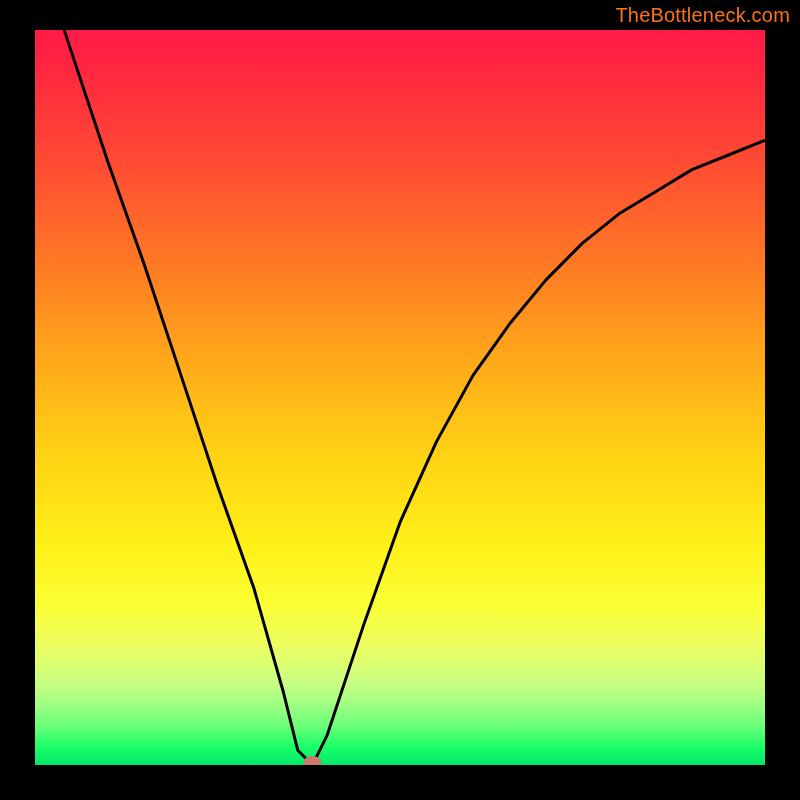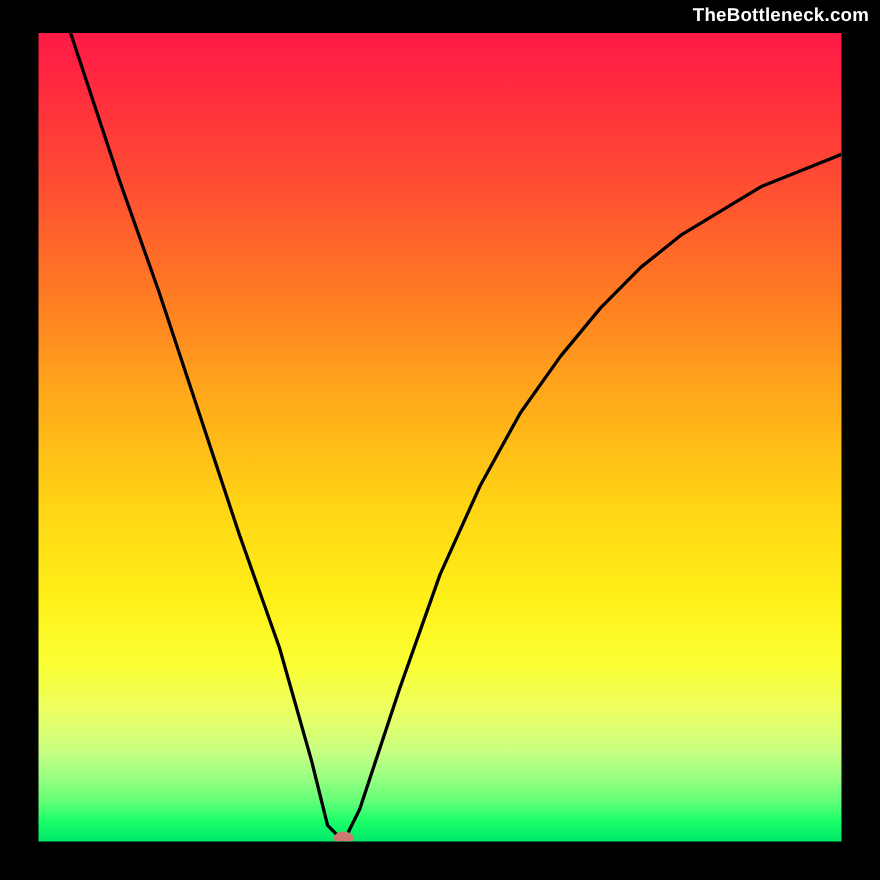--- a/index.html
+++ b/index.html
@@ -10,23 +10,23 @@
     position: relative;
     width: 800px;
     height: 800px;
     background: #000;
   }
 
   .watermark {
     position: absolute;
     top: 4px;
     right: 10px;
-    color: #ffffff;
-    font-size: 17px;
-    font-weight: 700;
+    color: #f97316;
+    font-size: 20px;
+    font-weight: 400;
     letter-spacing: 0.2px;
     z-index: 5;
   }
 
   .plot {
     position: absolute;
     left: 35px;
     top: 30px;
     width: 730px;
     height: 735px;

